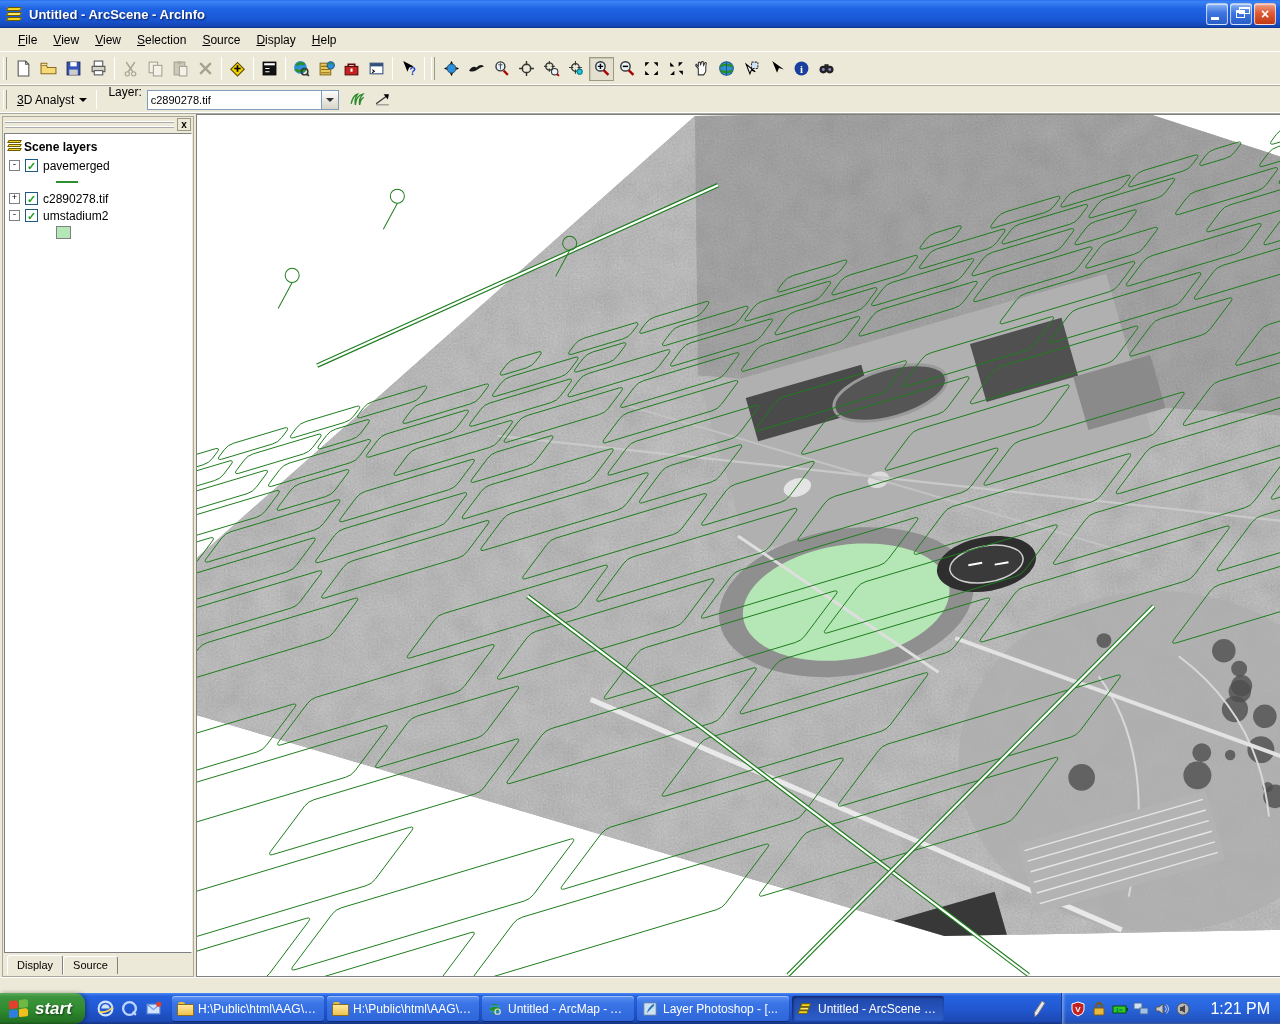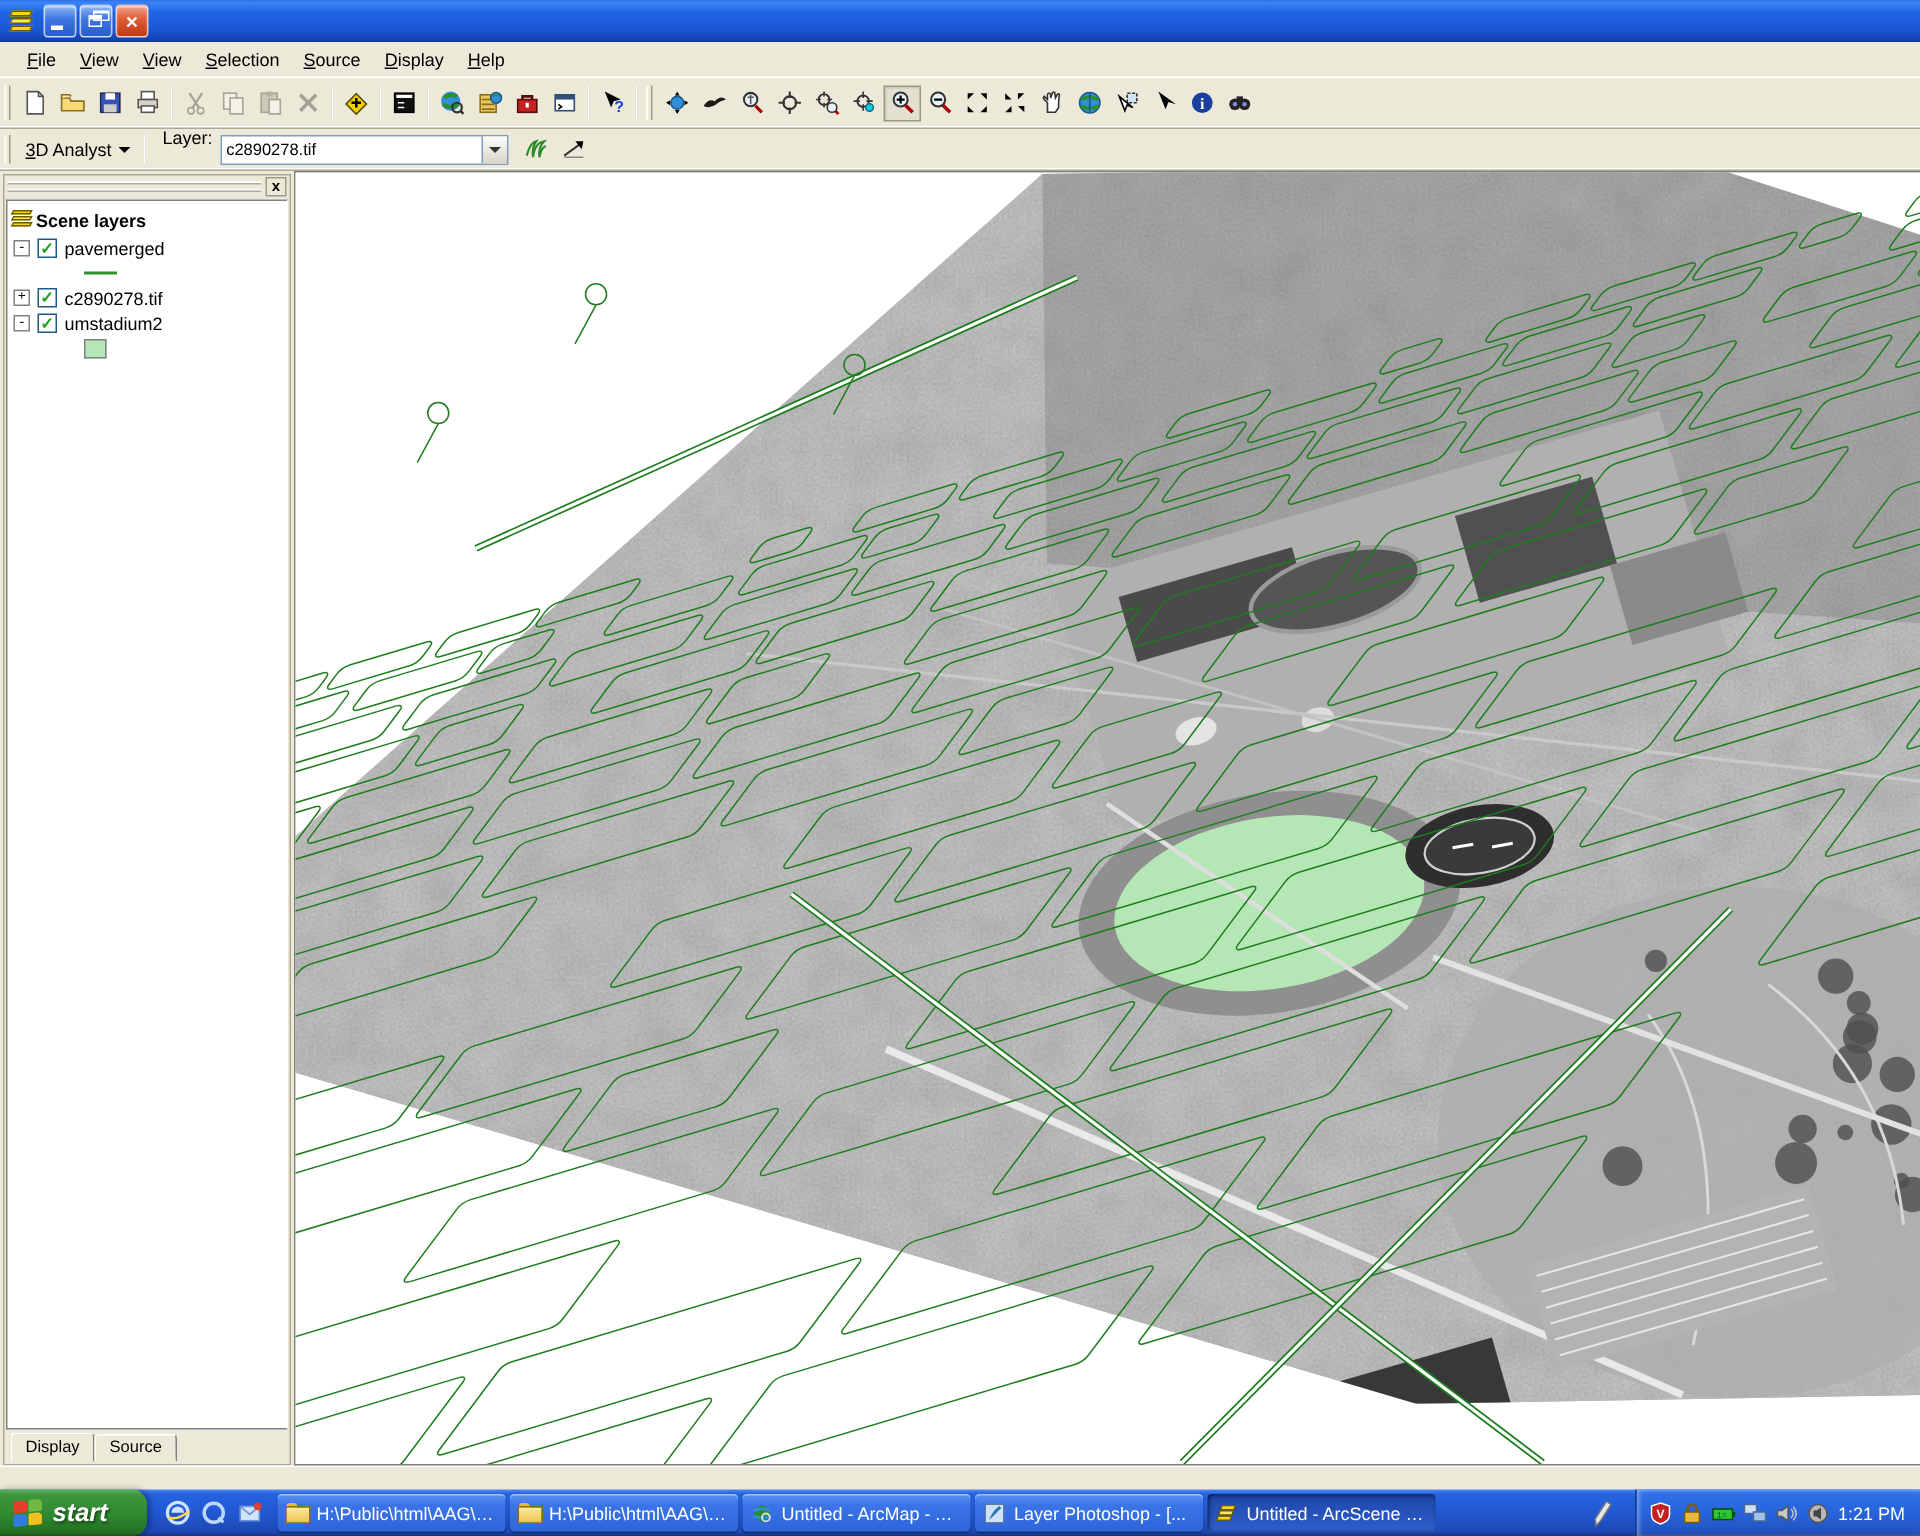--- a/index.html
+++ b/index.html
@@ -69,21 +69,21 @@
     border-radius:3px 3px 0 0; position:relative; top:1px; }
   .tab.active { top:0; padding-top:3px; z-index:2; border-bottom:1px solid #ECE9D8; }
   .viewport { flex:1; position:relative; border:1px solid #808080; border-right:none; background:#fff; min-width:0; }
   .viewport svg { position:absolute; inset:0; width:100%; height:100%; }
 
   .bottom-strip { height:16px; background:#ECE9D8; border-top:1px solid #fff; flex:none; }
 
   
   .taskbar { height:31px; flex:none; display:flex; align-items:stretch;
     background:linear-gradient(180deg,#4e8af3 0%,#2663e0 9%,#2258d2 50%,#1c49b5 90%,#15357f 100%); }
-  .start-btn { width:98px; flex:none; display:flex; align-items:center; gap:6px; padding-left:9px; color:#fff;
+  .start-btn { width:85px; flex:none; display:flex; align-items:center; gap:6px; padding-left:9px; color:#fff;
     font:italic bold 17px "Liberation Sans",sans-serif; text-shadow:1px 1px 2px rgba(0,0,0,.5);
     background:linear-gradient(180deg,#5eac5e 0%,#3d953d 12%,#2f8a2f 55%,#237023 92%,#1a541a 100%);
     border-radius:0 10px 10px 0; box-shadow:2px 0 4px rgba(0,0,0,.35); }
   .flag { width:20px; height:18px; display:grid; grid-template-columns:9px 9px; grid-template-rows:8px 8px; gap:1px; transform:skewY(-6deg); }
   .flag i { border-radius:1px 3px 1px 1px; }
   .flag i:nth-child(1){background:#e33f2d} .flag i:nth-child(2){background:#71b843}
   .flag i:nth-child(3){background:#2f7de0} .flag i:nth-child(4){background:#f2c01e}
   .quick { display:flex; align-items:center; gap:7px; padding:0 10px 0 12px; }
   .ql-icon { width:17px; height:17px; }
   .task-btns { display:flex; align-items:center; gap:3px; flex:1; }
@@ -91,37 +91,38 @@
     background:linear-gradient(180deg,#5a91f2 0%,#3a74e6 30%,#2e66da 100%); border-radius:3px;
     box-shadow:inset 0 1px 0 rgba(255,255,255,.45), 0 1px 1px rgba(0,0,20,.4); white-space:nowrap; overflow:hidden; }
   .task-btn.active { background:linear-gradient(180deg,#1e47a8 0%,#2754bd 60%,#2f5fca 100%); box-shadow:inset 1px 1px 3px rgba(0,0,30,.6); }
   .task-btn .t-icon { width:16px; height:14px; flex:none; }
   .task-label { overflow:hidden; text-overflow:ellipsis; }
   .pen-zone { display:flex; align-items:center; padding:0 14px 0 4px; }
   .tray { display:flex; align-items:center; gap:5px; padding:0 10px 0 8px; flex:none;
     background:linear-gradient(180deg,#4e8af3 0%,#2e6fe8 9%,#2864dc 50%,#2153c0 90%,#183e8d 100%);
     border-left:1px solid #1a3d92; box-shadow:inset 2px 0 3px rgba(255,255,255,.35); }
   .tray-icon { width:16px; height:16px; flex:none; }
-  .clock { color:#fff; font-size:12px; margin-left:0; white-space:nowrap; }
+  .clock { color:#fff; font-size:16px; margin-left:14px; white-space:nowrap; }
 
   .folder-glyph { width:16px; height:13px; position:relative; }
   .folder-glyph:before { content:""; position:absolute; top:0; left:1px; width:7px; height:4px; background:#e8b93d; border-radius:2px 2px 0 0; }
   .folder-glyph:after { content:""; position:absolute; top:2px; left:0; width:15px; height:10px; background:linear-gradient(180deg,#ffe9a0,#edc24f); border:1px solid #8a6d1d; border-radius:1px; }
 </style>
 </head>
 <body>
 
 <div class="screen">
 
   <div class="titlebar">
     <div class="app-icon">
         <i></i>
         <i></i>
         <i></i>
       </div>
+    <div class="title-text">Untitled - ArcScene - ArcInfo</div>
     <div class="cap-btns">
       <div class="cap-btn">
           <span class="glyph-min"></span>
         </div>
       <div class="cap-btn">
           <span class="glyph-restore"></span>
         </div>
       <div class="cap-btn close">
           <span class="glyph-close">×</span>
         </div>

